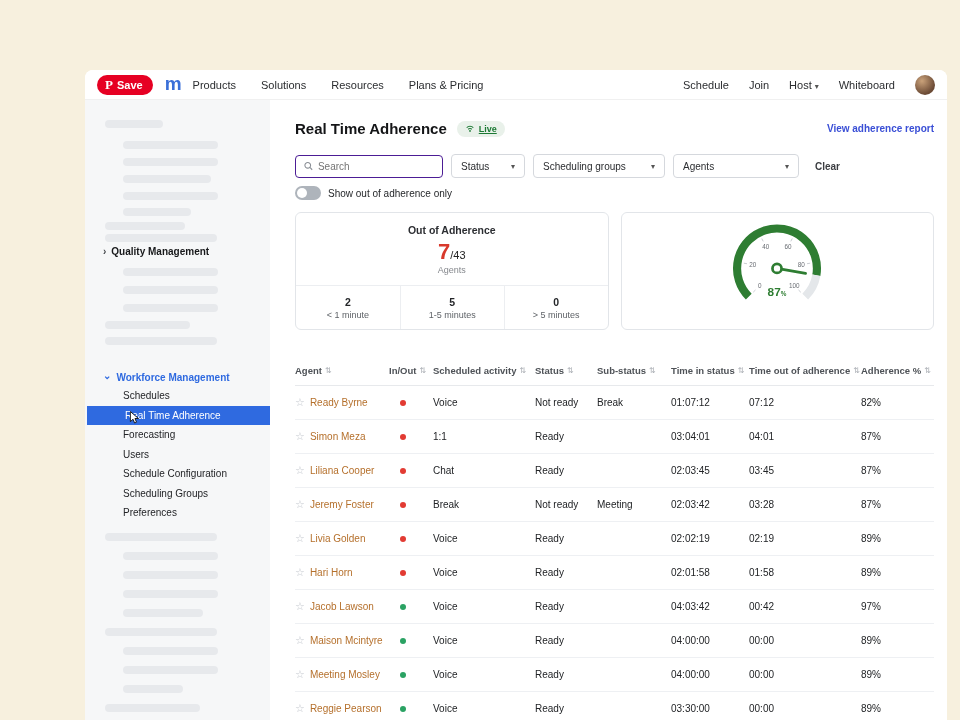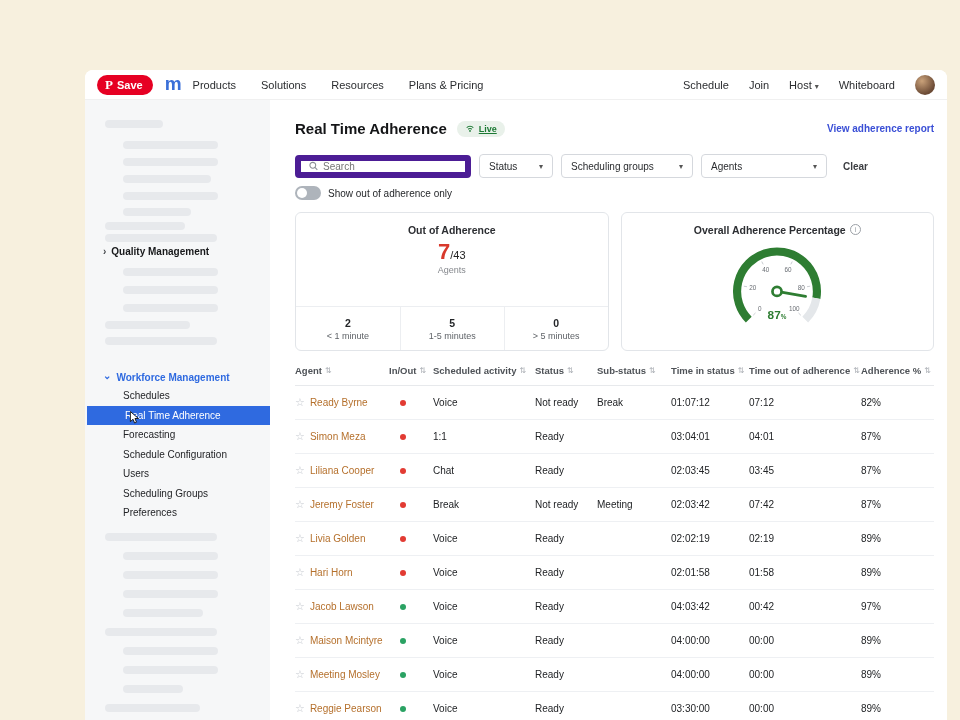--- a/index.html
+++ b/index.html
@@ -31,32 +31,32 @@
   .cursor-svg { position:absolute; left:42px; top:5px; }
 
   
   .content { position:absolute; top:30px; left:185px; right:0; bottom:0; background:#fff; }
   .page-head { position:absolute; top:20px; left:25px; right:13px; display:flex; align-items:center; }
   .page-title { font-size:15px; font-weight:700; color:#141517; }
   .live-badge { margin-left:10px; display:inline-flex; align-items:center; gap:4px; background:#e9f1ea; color:#1d7a35; font-size:9px; font-weight:700; padding:3px 8px; border-radius:9px;text-decoration:underline; }
   .report-link { margin-left:auto; font-size:10px; color:#3a4fd6; font-weight:600; cursor:pointer; }
 
   .filters { position:absolute; top:54px; left:25px; display:flex; align-items:center; gap:8px; }
-  .search-box { width:176px; height:23px; border:6px solid #4c1d95; border-radius:4px; display:flex; align-items:center; padding:0 8px; gap:5px; background:#fff; }
+  .search-box { width:148px; height:23px; border:1px solid #4c1d95; border-radius:4px; display:flex; align-items:center; padding:0 8px; gap:5px; background:#fff; }
   .search-box input { border:none; outline:none; font-size:10px; width:100%; color:#333; background:transparent; font-family:"Liberation Sans", sans-serif; }
   .select-box { height:24px; border:1px solid #d5d8dd; border-radius:4px; display:flex; align-items:center; justify-content:space-between; padding:0 9px; font-size:10px; color:#2b2d30; background:#fff; cursor:pointer; }
   .sb-status { width:74px; } .sb-groups { width:132px; } .sb-agents { width:126px; }
   .clear-btn { font-size:10px; color:#3c3e42; margin-left:8px; cursor:pointer;font-weight:bold; }
 
   .toggle-row { position:absolute; top:86px; left:25px; display:flex; align-items:center; gap:7px; }
   .toggle { width:26px; height:14px; border-radius:7px; background:#aeb4bb; position:relative; cursor:pointer; }
   .toggle .knob { position:absolute; left:2px; top:2px; width:10px; height:10px; border-radius:50%; background:#fff; }
   .toggle-label { font-size:10px; color:#26282b; font-weight:500; }
 
-  .cards { position:absolute; top:112px; left:25px; right:13px; height:139px; display:flex; gap:12px; }
+  .cards { position:absolute; top:112px; left:25px; right:13px; height:118px; display:flex; gap:12px; }
   .card { flex:1; border:1px solid #e2e5e9; border-radius:6px; background:#fff; position:relative; overflow:hidden; }
   .card-title { text-align:center; font-size:10.5px; font-weight:700; color:#2c2e32; margin-top:11px; }
   .ooa-num { text-align:center; margin-top:3px; }
   .ooa-big { font-size:22px; font-weight:700; color:#d8392c; }
   .ooa-den { font-size:11px; font-weight:400; color:#222; }
   .ooa-sub { text-align:center; font-size:9px; color:#85888d; }
   .breakdown { position:absolute; left:0; right:0; bottom:0; height:44px; border-top:1px solid #eceef1; display:grid; grid-template-columns:1fr 1fr 1fr; }
   .bd-cell { display:flex; flex-direction:column; align-items:center; justify-content:center; gap:2px; }
   .bd-cell + .bd-cell { border-left:1px solid #eceef1; }
   .bd-val { font-size:10.5px; font-weight:700; color:#232528; }
@@ -131,22 +131,22 @@
 
       <div class="side-items">
         <div class="side-item">Schedules</div>
         <div class="side-item selected">
           <span>Real Time Adherence</span>
           <svg class="cursor-svg" width="11" height="13" viewBox="0 0 12 14">
             <path d="M1.5 0.5 L1.5 11.5 L4.4 8.9 L6.1 13 L8.2 12.1 L6.5 8.1 L10.3 8.1 Z" fill="#ffffff" stroke="#111111" stroke-width="1"></path>
           </svg>
         </div>
         <div class="side-item">Forecasting</div>
+        <div class="side-item">Users</div>
         <div class="side-item">Schedule Configuration</div>
-        <div class="side-item">Users</div>
         <div class="side-item">Scheduling Groups</div>
         <div class="side-item">Preferences</div>
       </div>
 
       <i class="sk" style="top:433px;left:20px;width:112px"></i>
       <i class="sk" style="top:452px;left:38px;width:95px"></i>
       <i class="sk" style="top:471px;left:38px;width:95px"></i>
       <i class="sk" style="top:490px;left:38px;width:95px"></i>
       <i class="sk" style="top:509px;left:38px;width:80px"></i>
       <i class="sk" style="top:528px;left:20px;width:112px"></i>
@@ -217,23 +217,20 @@
               <span class="bd-val">5</span>
               <span class="bd-label">1-5 minutes</span>
             </div>
             <div class="bd-cell">
               <span class="bd-val">0</span>
               <span class="bd-label">&gt; 5 minutes</span>
             </div>
           </div>
         </div>
         <div class="card">
-          <div class="card-title">
-            <span>Overall Adherence Percentage</span><span class="info-i">i</span>
-          </div>
           <div class="gauge-wrap">
             <svg id="gauge" viewBox="0 0 170 108">
                 <path d="M53.88730162779191,91.11269837220809 A44,44 0 1 1 128.34481035081006,67.564880412294" fill="none" stroke="#2e7d32" stroke-width="9"></path>
                 <path d="M128.34481035081006,67.564880412294 A44,44 0 0 1 116.11269837220813,91.11269837220806" fill="none" stroke="#e4e7ea" stroke-width="9"></path>
                 <line x1="58.83704909609774" y1="86.16295090390226" x2="61.31192283025066" y2="83.68807716974935" stroke="#c3c7cc" stroke-width="1"></line>
                 <text x="65.90811690796322" y="81.59188309203678" text-anchor="middle" font-size="7" fill="#6a6e74" font-family="Liberation Sans, sans-serif">0</text>
                 <line x1="48.455531397979904" y1="54.211924793511464" x2="51.912440590062886" y2="54.75944542115227" stroke="#c3c7cc" stroke-width="1"></line>
                 <text x="58.33241480393128" y="58.27626944391377" text-anchor="middle" font-size="7" fill="#6a6e74" font-family="Liberation Sans, sans-serif">20</text>
                 <line x1="68.20235150963677" y1="27.032758605030395" x2="69.79131825872518" y2="30.15128143968968" stroke="#c3c7cc" stroke-width="1"></line>
                 <text x="72.74225650703224" y="38.44282384691407" text-anchor="middle" font-size="7" fill="#6a6e74" font-family="Liberation Sans, sans-serif">40</text>
@@ -329,21 +326,21 @@
         <div class="trow">
           <div class="cell-agent">
               <span class="star">☆</span>
               <span class="agent-link">Jeremy Foster</span>
             </div>
           <div><span class="dot dot-out"></span></div>
           <div>Break</div>
           <div>Not ready</div>
           <div>Meeting</div>
           <div>02:03:42</div>
-          <div>07:42</div>
+          <div>03:28</div>
           <div>87%</div>
         </div>
         <div class="trow">
           <div class="cell-agent">
               <span class="star">☆</span>
               <span class="agent-link">Livia Golden</span>
             </div>
           <div><span class="dot dot-out"></span></div>
           <div>Voice</div>
           <div>Ready</div>

